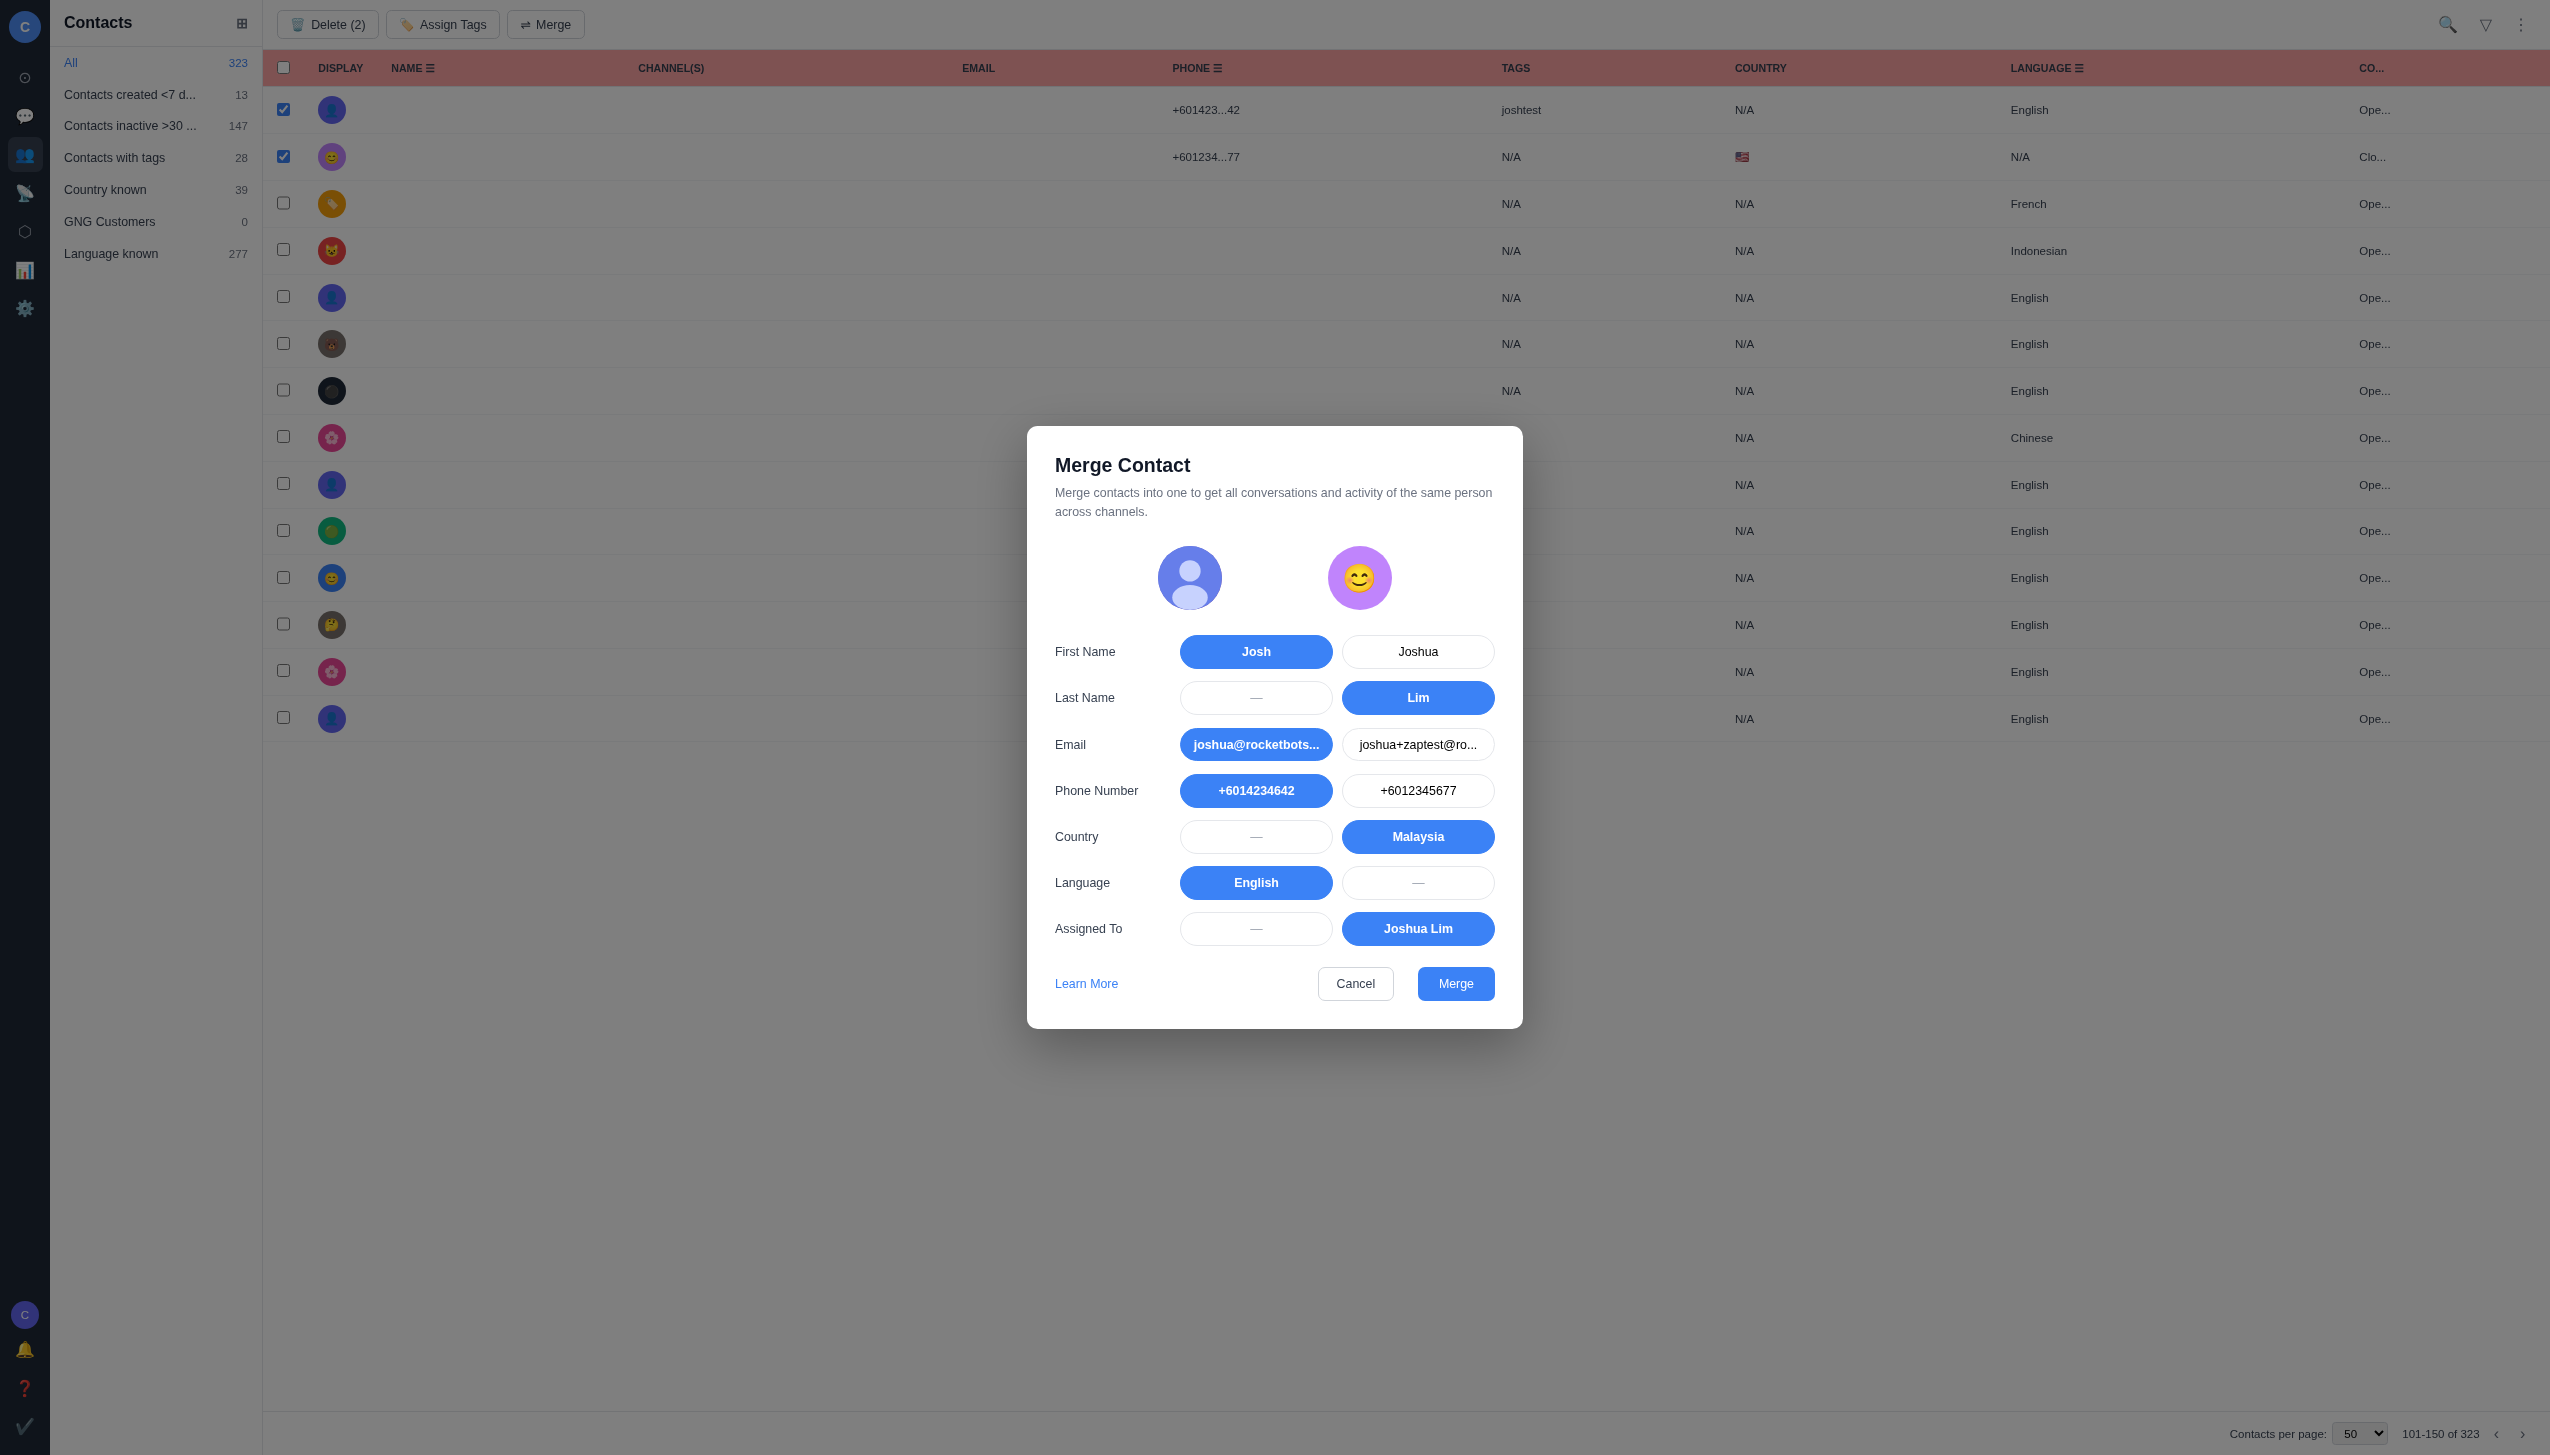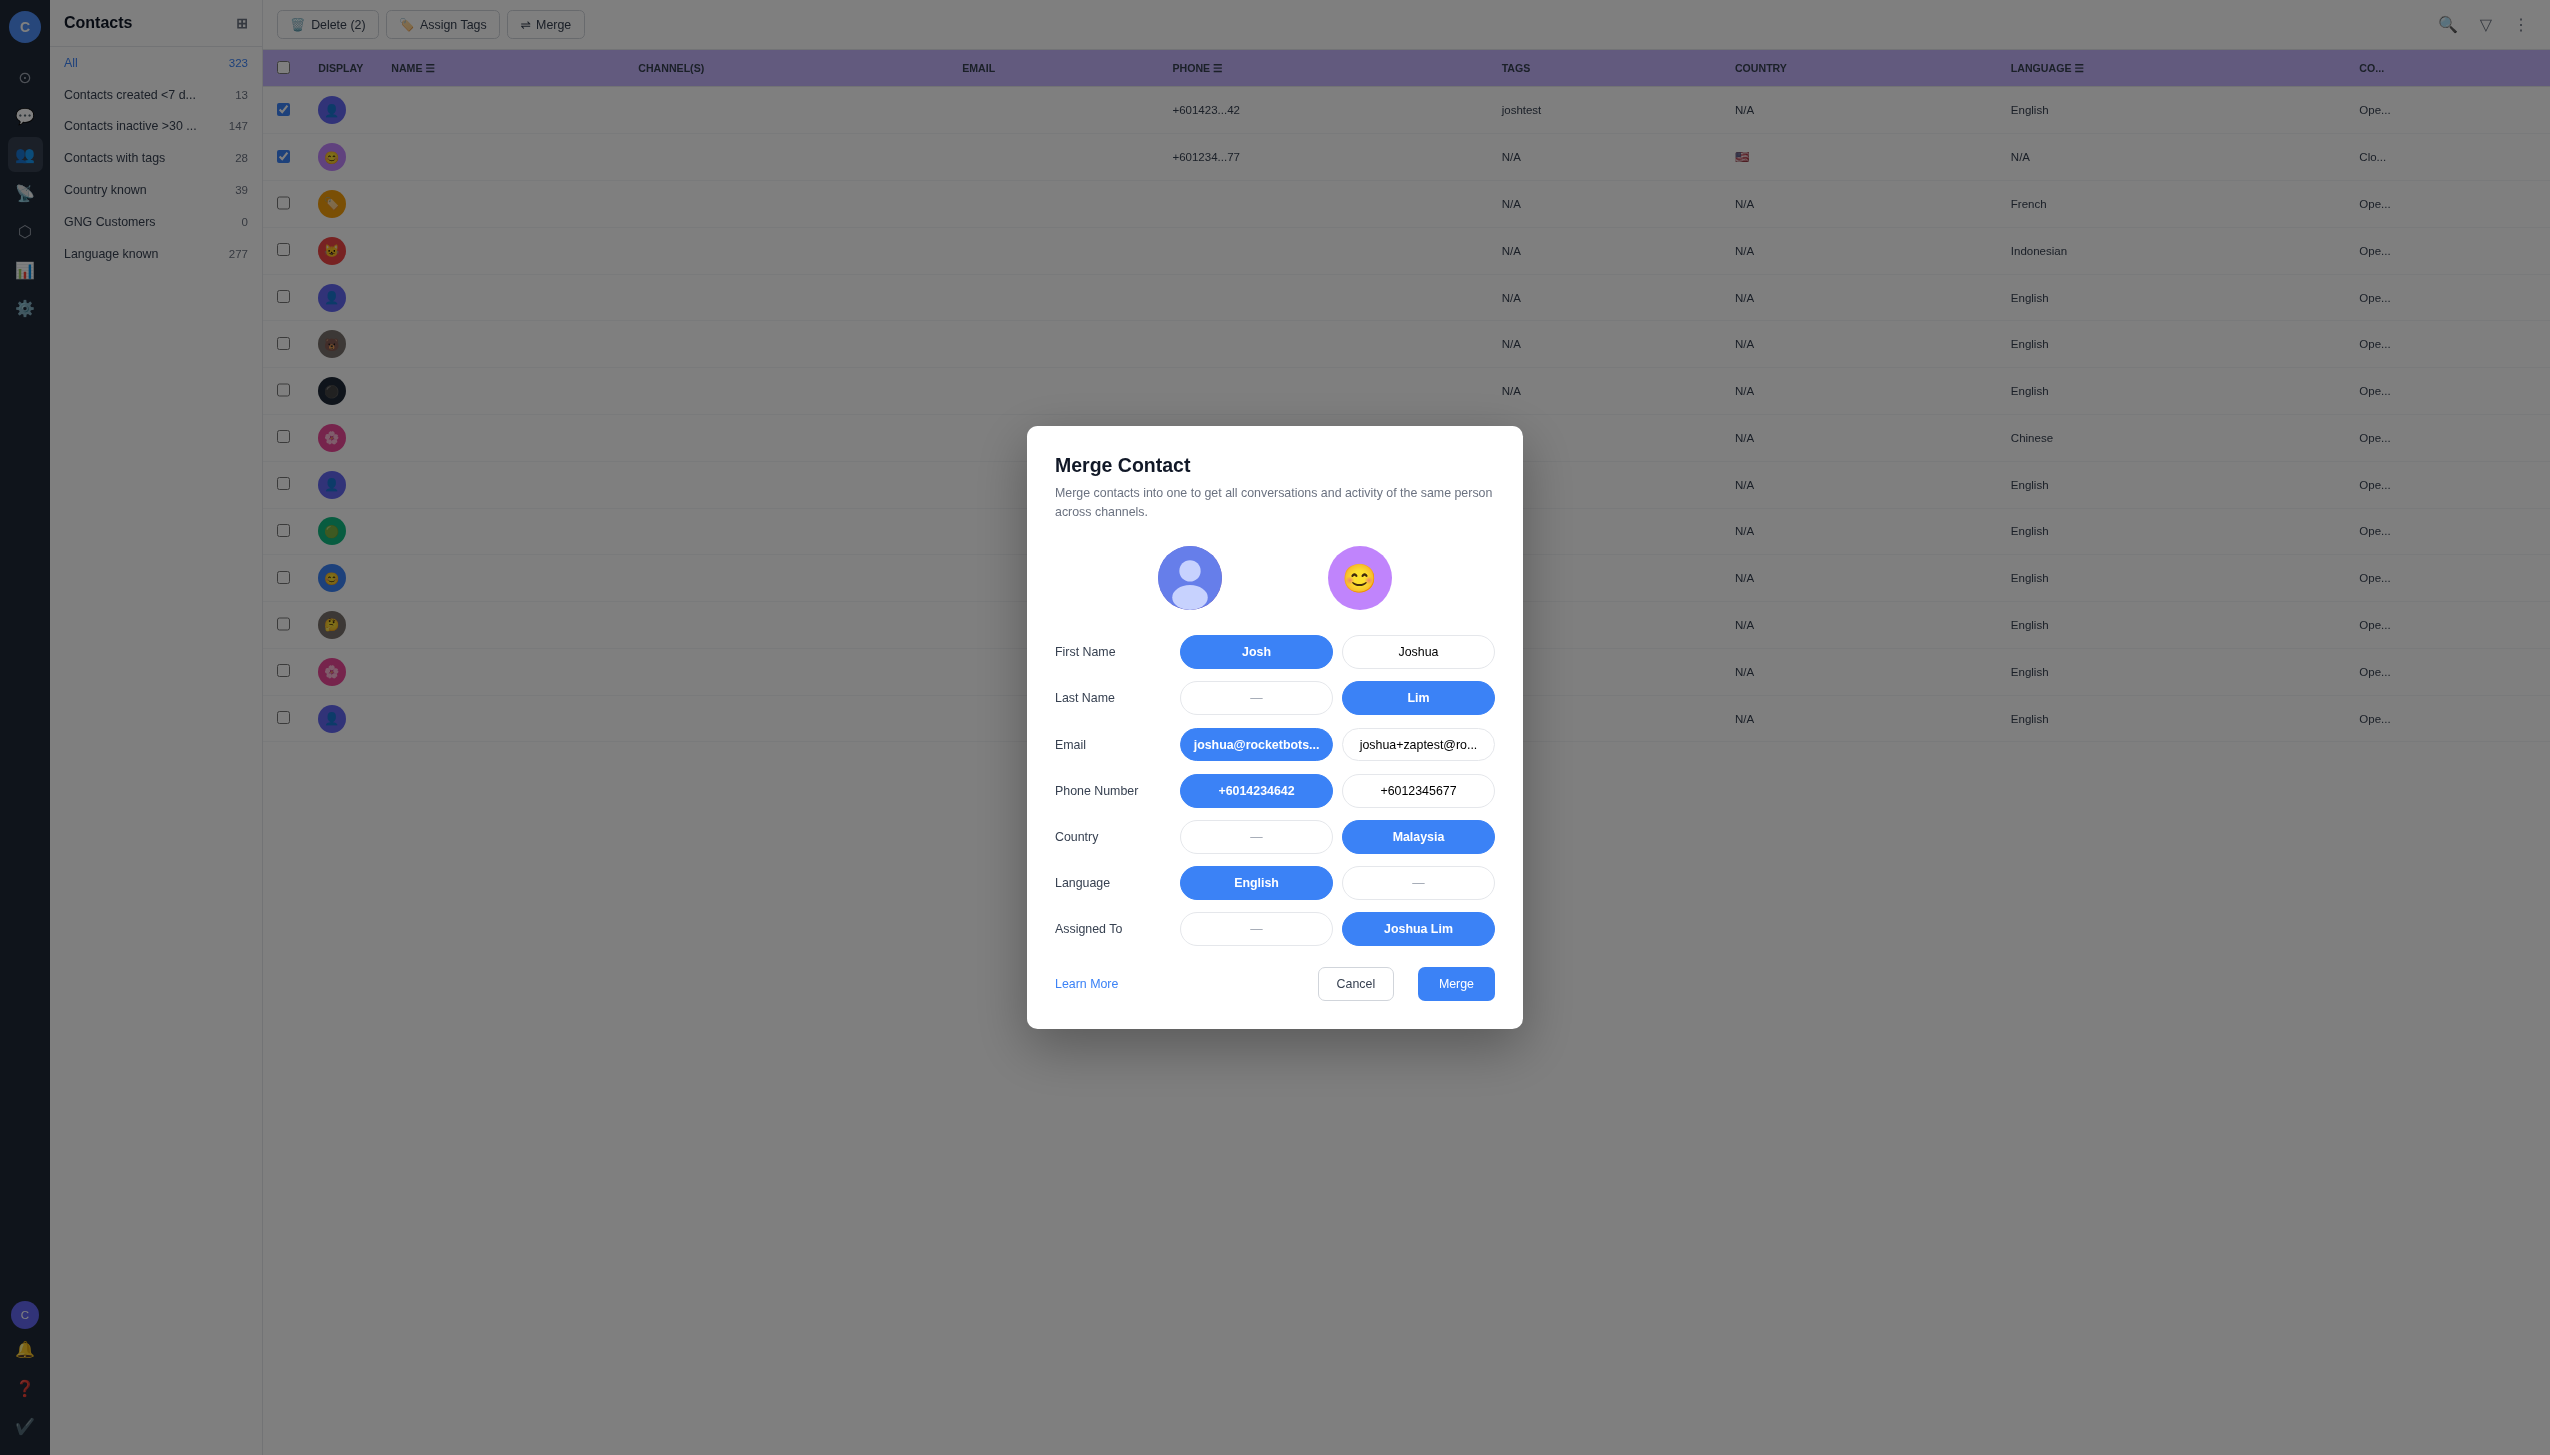--- a/index.html
+++ b/index.html
@@ -107,21 +107,21 @@
 
     .icon-btn { padding: 7px; border: none; background: none; cursor: pointer; color: #6b7280; font-size: 16px; }
 
     
     .table-container {
       flex: 1;
       overflow: auto;
       background: white;
     }
     table { width: 100%; border-collapse: collapse; font-size: 11.5px; }
-    thead { position: sticky; top: 0; background: #c4b5fd; z-index: 1; }
+    thead { position: sticky; top: 0; background: #fca5a5; z-index: 1; }
     th {
       padding: 10.6px 14px;
       text-align: left;
       font-weight: 600;
       font-size: 10.6px;
       color: #374151;
       border-bottom: 0.9px solid #e5e7eb;
       white-space: nowrap;
     }
     td {
@@ -616,20 +616,35 @@
       <td></td>
       <td>N/A</td>
       <td>N/A</td>
       <td>English</td>
       <td>Ope...</td>
     </tr>
           </tbody>
       </table>
     </div>
 
+    <div class="table-footer">
+      <div class="per-page-select">
+        <span>Contacts per page:</span>
+        <select>
+          <option>50</option>
+          <option>25</option>
+          <option>100</option>
+        </select>
+      </div>
+      <div class="pagination">
+        <span>101-150 of 323</span>
+        <button class="page-nav-btn">‹</button>
+        <button class="page-nav-btn">›</button>
+      </div>
+    </div>
   </div>
 </div>
 
 <div class="overlay">
   <div class="modal">
     <div class="modal-title">Merge Contact</div>
     <div class="modal-subtitle">Merge contacts into one to get all conversations and activity of the same person across channels.</div>
 
     <div class="avatar-row">
       <div class="avatar-large avatar-photo-1">

